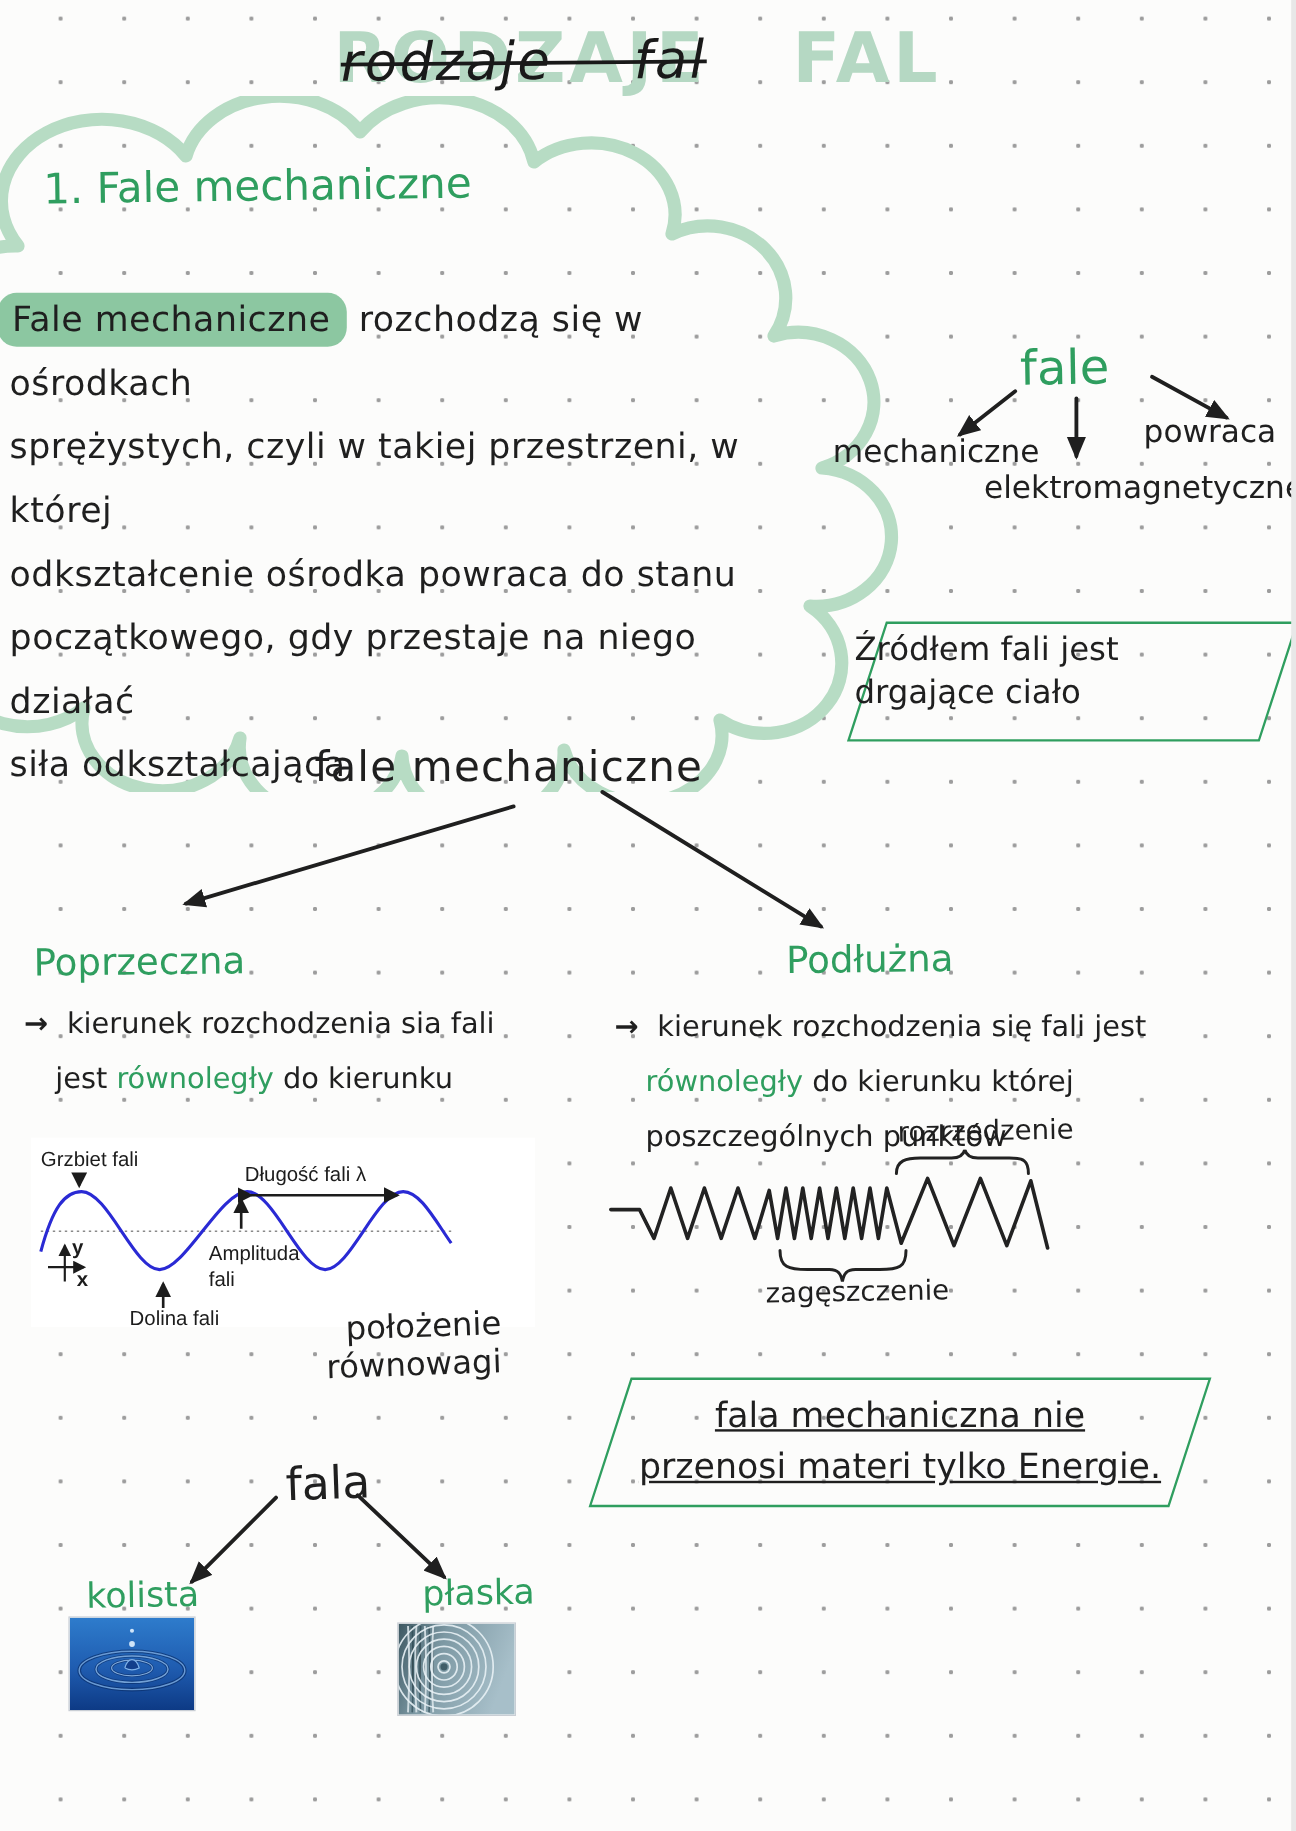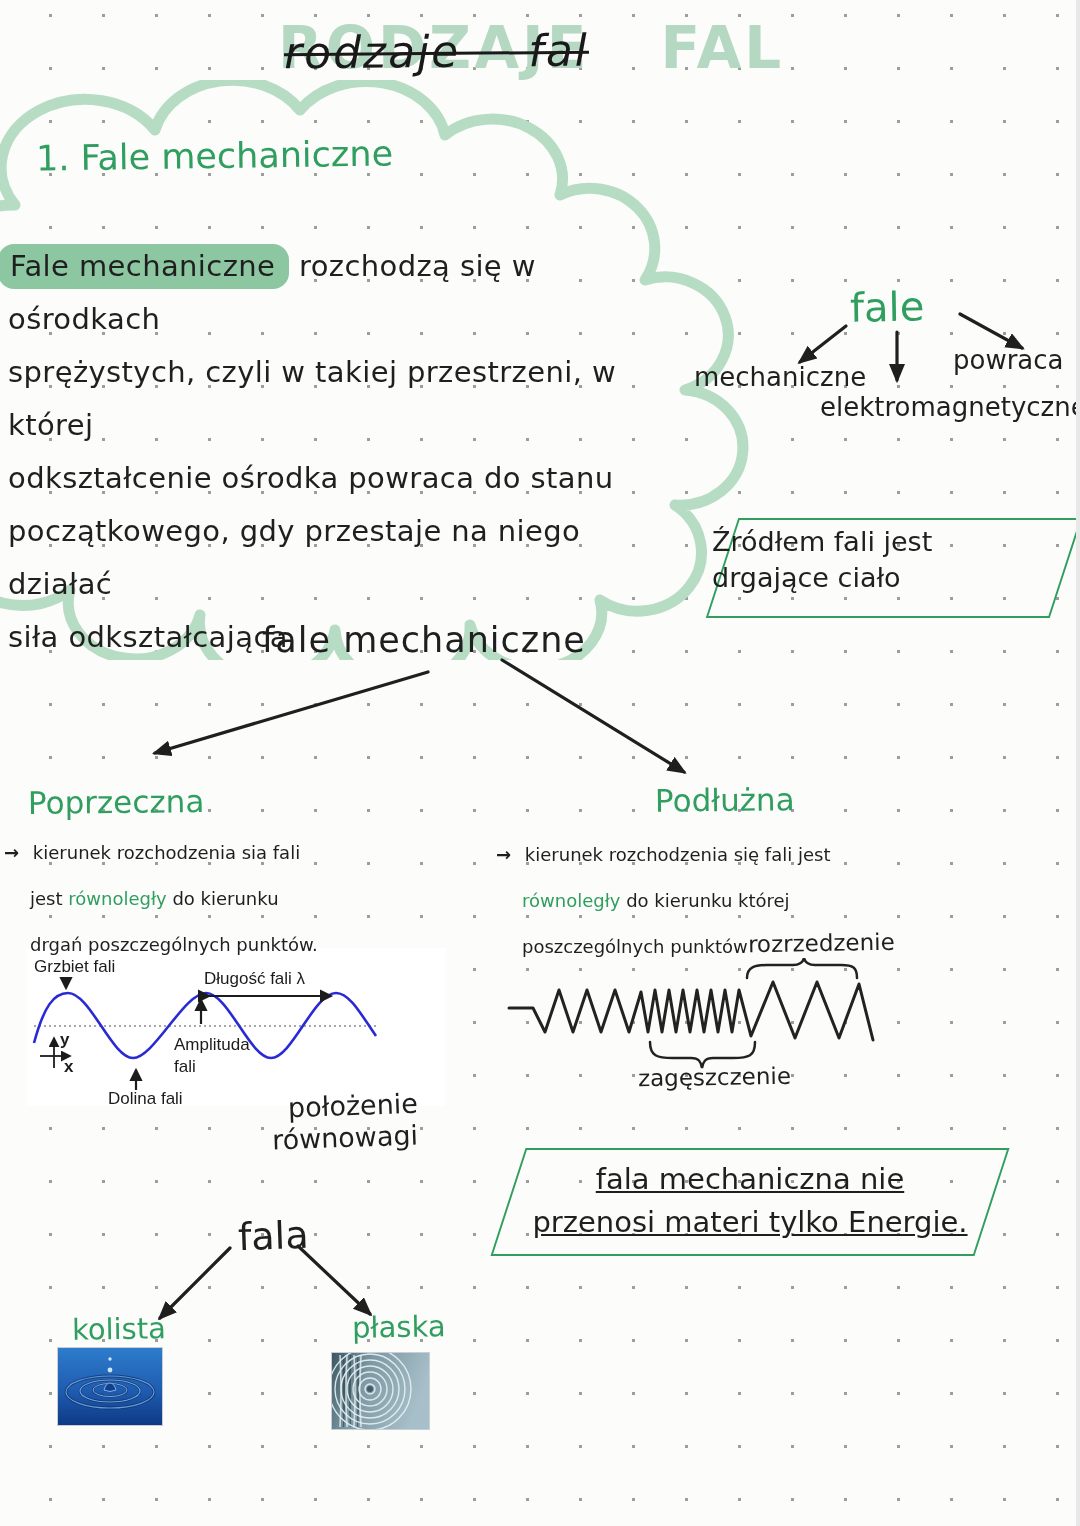--- a/index.html
+++ b/index.html
@@ -31,21 +31,21 @@
   .t-label{font-size:26px;white-space:nowrap;}
   
   .para-box{border:2.5px solid #2f9e5f;transform:skewX(-18deg);background:transparent;}
   .pb1{left:722px;top:518px;width:340px;height:96px;}
   .pb1-text{left:712px;top:524px;width:360px;font-size:27px;line-height:36px;}
   .pb2{left:508px;top:1148px;width:480px;height:104px;}
   .pb2-text{left:500px;top:1158px;width:500px;text-align:center;font-size:29px;line-height:43px;}
   
   .mech-root{left:262px;top:620px;font-size:35px;letter-spacing:1px;}
   .col-heading{font-size:31px;transform:rotate(-0.6deg);}
-  .col-text{font-size:18px;line-height:46px;white-space:nowrap;}
+  .col-text{font-size:24px;line-height:46px;white-space:nowrap;margin-left:16px;}
   .col-text .indent{margin-left:26px;}
   .bullet{font-weight:bold;margin-right:8px;}
   
   .wave-fig{left:14px;top:948px;width:420px;height:158px;background:#ffffff;}
   .fig-label{font-family:"Liberation Sans",sans-serif;font-size:17px;fill:#1c1c1c;}
   
   .rarefaction{left:748px;top:930px;font-size:23px;transform:rotate(-1deg);}
   .compression{left:638px;top:1064px;font-size:23px;transform:rotate(-1deg);}
   .equil{font-size:27px;transform:rotate(-2deg);}
   
@@ -130,21 +130,20 @@
   <div class="abs col-text hand" style="left:4px;top:830px;z-index:3;">
     <div>
       <span class="bullet">→</span>
       <span>kierunek rozchodzenia sia fali</span>
     </div>
     <div class="indent">
       <span>jest </span>
       <span class="green">równoległy</span>
       <span> do kierunku</span>
     </div>
-    <div class="indent">drgań poszczególnych punktów.</div>
   </div>
 
   <div class="abs col-heading hand green" style="left:655px;top:782px;z-index:3;">Podłużna</div>
   <div class="abs col-text hand" style="left:496px;top:832px;z-index:3;">
     <div>
       <span class="bullet">→</span>
       <span>kierunek rozchodzenia się fali jest</span>
     </div>
     <div class="indent">
       <span class="green">równoległy</span>

